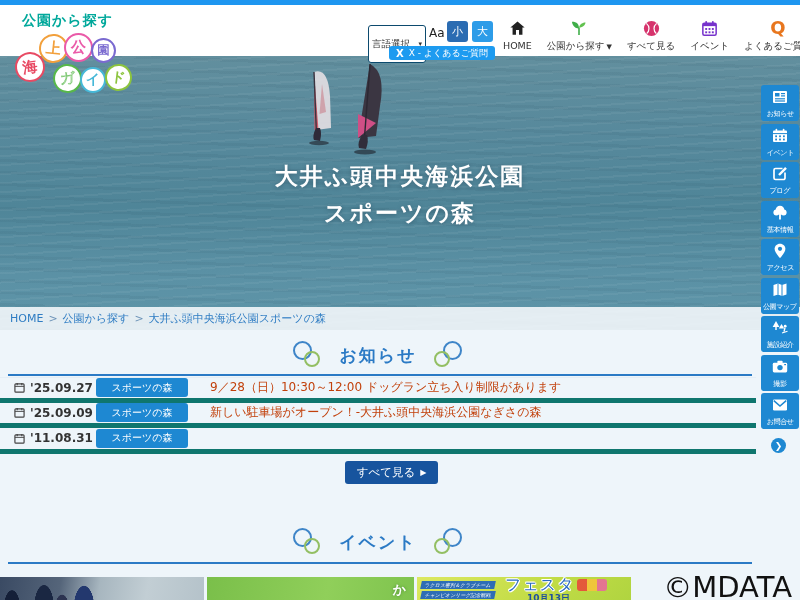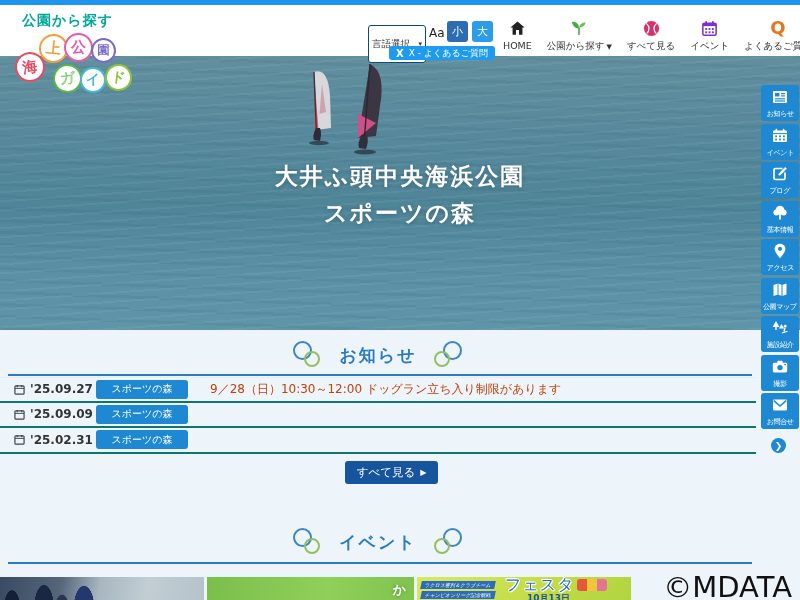--- a/index.html
+++ b/index.html
@@ -80,21 +80,21 @@
   .rings-left  .ring-g { left:11px; top:11px; }
   .rings-right .ring-g { left:3px; top:11px; }
   .rings-right .ring-b { left:12px; top:1px; }
   .sec-line { position:absolute; left:8px; width:744px; height:2px; background:#2b7ac5; }
   .line-news { top:374px; }
   .line-events { top:562px; }
 
   
   .news-list { position:absolute; left:0; top:377px; width:756px; }
   .news-row { display:flex; align-items:center; height:25.5px; padding-left:14px;
-      border-bottom:2px solid #0f766e; }
+      border-bottom:5px solid #0f766e; }
   .news-row:first-child { border-top:1px solid #e4eef6; }
   .cal-ico { display:flex; margin-right:5px; }
   .news-date { font-size:12px; font-weight:bold; color:#333; width:66px; }
   .news-badge { background:#1e88d2; color:#fff; font-size:10px; width:92px; text-align:center;
       padding:2.5px 0; border-radius:3px; margin-right:22px; }
   .news-link { font-size:12px; color:#c2410c; white-space:nowrap; }
   .view-all { position:absolute; left:345px; top:461px; width:93px; height:23px; background:#17549e;
       border-radius:3px; color:#fff; font-size:11.5px; display:flex; align-items:center; justify-content:center;
       gap:5px; cursor:pointer; }
   .view-all .arr { font-size:8px; }
@@ -244,20 +244,23 @@
     <path d="M78 2 Q94 10 88 44 L84 74 L66 76 Z" fill="#3b3642"></path>
     <path d="M66 52 L84 61 L66 76 Z" fill="#cf4f86"></path>
     <line x1="78" y1="2" x2="72" y2="82" stroke="#2c2833" stroke-width="1.4"></line>
     <path d="M70 73 q-5 8 -3 13 l7 1 q3 -8 1 -14 Z" fill="#312d3a"></path>
     <ellipse cx="73" cy="90" rx="11" ry="2.4" fill="#2e3e4a" opacity="0.85"></ellipse>
   </svg>
   <div class="hero-title">
     <div>大井ふ頭中央海浜公園</div>
     <div>スポーツの森</div>
   </div>
+  <div class="breadcrumb">
+    <a>HOME</a><span class="bc-sep">&gt;</span><a>公園から探す</a><span class="bc-sep">&gt;</span><span class="bc-current">大井ふ頭中央海浜公園スポーツの森</span>
+  </div>
 </section>
 
 <div class="sec-head sec-head-news">
   <span class="rings rings-left">
       <i class="ring ring-b"></i>
       <i class="ring ring-g"></i>
     </span>
   <span class="sec-title">お知らせ</span>
   <span class="rings rings-right">
       <i class="ring ring-b"></i>
@@ -284,31 +287,32 @@
     <span class="cal-ico">
       <svg width="11" height="11" viewBox="0 0 12 12">
           <rect x="1" y="2" width="10" height="9" rx="1" fill="none" stroke="#444" stroke-width="1.3"></rect>
           <line x1="3.5" y1="1" x2="3.5" y2="3.5" stroke="#444" stroke-width="1.2"></line>
           <line x1="8.5" y1="1" x2="8.5" y2="3.5" stroke="#444" stroke-width="1.2"></line>
           <line x1="1" y1="4.8" x2="11" y2="4.8" stroke="#444" stroke-width="1"></line>
         </svg>
     </span>
     <span class="news-date">'25.09.09</span>
     <span class="news-badge">スポーツの森</span>
+    <a class="news-link">新しい駐車場がオープン！-大井ふ頭中央海浜公園なぎさの森</a>
   </div>
   <div class="news-row">
     <span class="cal-ico">
       <svg width="11" height="11" viewBox="0 0 12 12">
           <rect x="1" y="2" width="10" height="9" rx="1" fill="none" stroke="#444" stroke-width="1.3"></rect>
           <line x1="3.5" y1="1" x2="3.5" y2="3.5" stroke="#444" stroke-width="1.2"></line>
           <line x1="8.5" y1="1" x2="8.5" y2="3.5" stroke="#444" stroke-width="1.2"></line>
           <line x1="1" y1="4.8" x2="11" y2="4.8" stroke="#444" stroke-width="1"></line>
         </svg>
     </span>
-    <span class="news-date">'25.02.31</span>
+    <span class="news-date">'11.08.31</span>
     <span class="news-badge">スポーツの森</span>
   </div>
 </div>
 
 <div class="view-all">
   <span>すべて見る</span>
   <span class="arr">▶</span>
 </div>
 
 <div class="sec-head sec-head-events">

